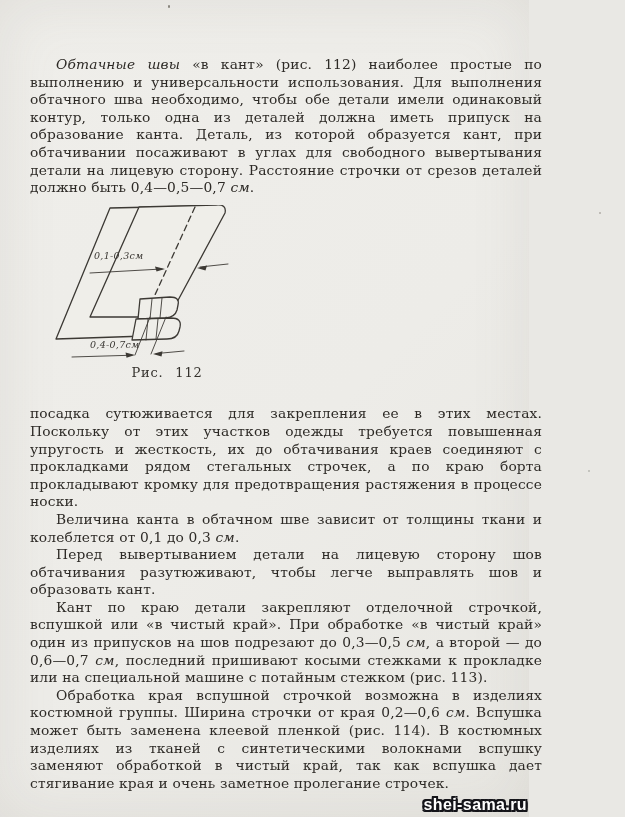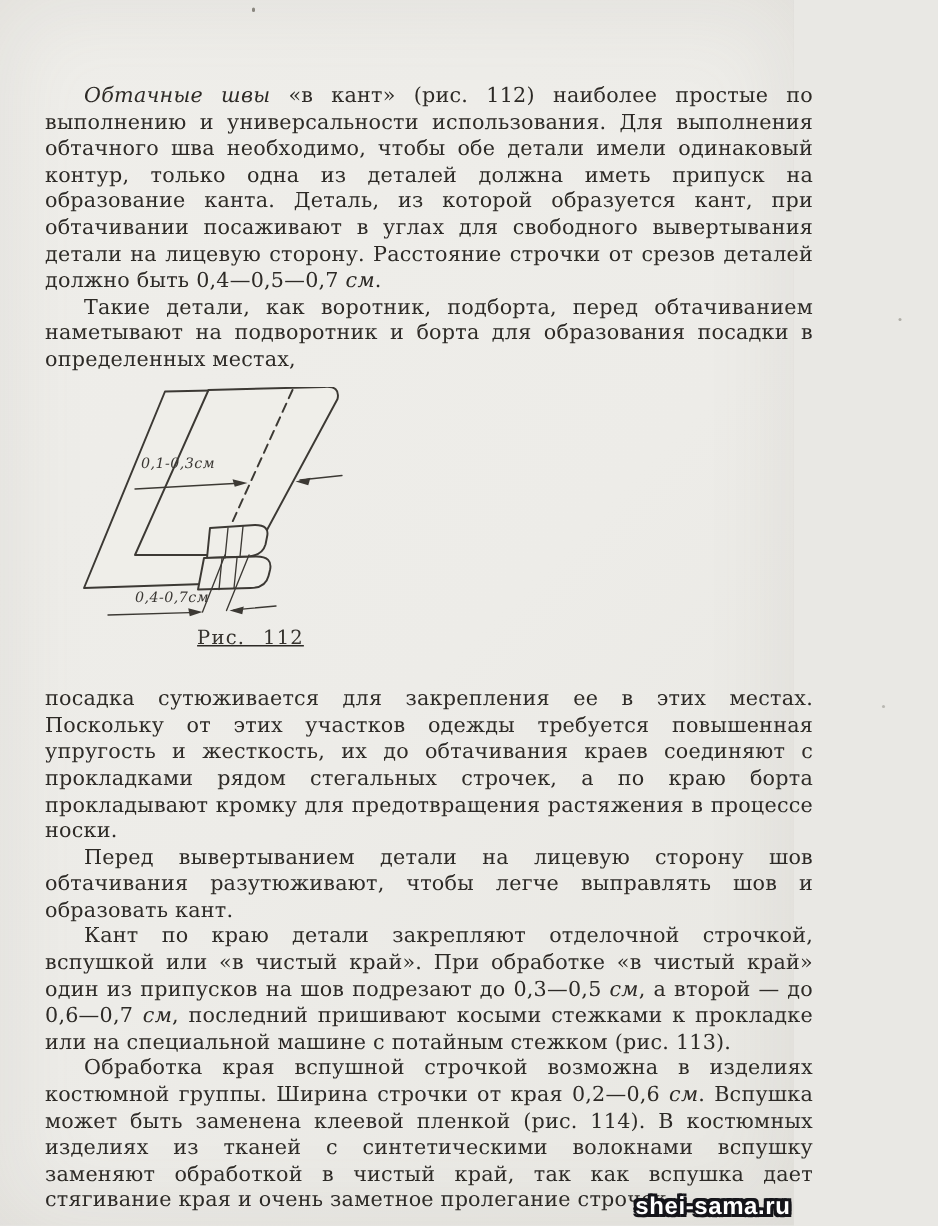--- a/index.html
+++ b/index.html
@@ -27,21 +27,21 @@
     display:flex;align-items:flex-start;
     margin:8px 0 24px 0;
   }
   .figure{display:flex;flex-direction:column;}
   .figure svg{display:block;}
   .fig-caption{
     text-align:center;
     font-size:13px;letter-spacing:0.8px;word-spacing:7px;
     color:#35322d;margin-top:3px;text-indent:0;
   }
-  .fig112-wrap{width:270px;margin-left:2px;text-decoration:underline;}
+  .fig112-wrap{width:270px;margin-left:2px;}
   .fig113-wrap{width:265px;margin-left:28px;}
   .fig113-wrap .fig-caption{transform:translateX(-14px);}
   .dim-label{
     font-family:"DejaVu Serif",serif;
     font-style:italic;font-size:9.5px;fill:#3a3733;
     letter-spacing:0.3px;
   }
   .watermark{
     position:absolute;right:2px;bottom:3px;
     font-family:"Liberation Sans",sans-serif;
@@ -59,21 +59,20 @@
   svg .arrow{fill:#3c3934;stroke:none;}
 </style>
 </head>
 <body>
 
 <div class="page">
 
   <div class="text-block">
 
     <p><em>Обтачные швы</em><span> «в кант» (рис. 112) наиболее простые по выполнению и универсальности использования. Для выполнения обтачного шва необходимо, чтобы обе детали имели одинаковый контур, только одна из деталей должна иметь припуск на образование канта. Деталь, из которой образуется кант, при обтачивании посаживают в углах для свободного вывертывания детали на лицевую сторону. Расстояние строчки от срезов деталей должно быть 0,4—0,5—0,7 </span><em>см</em><span>.</span></p>
-    <p><span>Такие детали, как воротник, подборта, перед обтачиванием наметывают на подворотник и борта для образования посадки в определенных местах,</span></p>
 
     <div class="figures-row">
 
       <div class="figure fig112-wrap">
         <svg width="270" height="156" viewBox="0 0 270 156">
 
           <path class="paper-fill" d="M78,3 L168,1 L114,131 L24,134 Z"></path>
 
           <path class="paper-fill" d="M107,2 L184,0 Q195,-1 193,8 L137,112 L58,112 Z"></path>
 
@@ -100,20 +99,21 @@
             <polygon class="arrow" points="121,149 130.5,146.3 129.5,151.5"></polygon>
           </g>
         </svg>
         <div class="fig-caption">Рис. 112</div>
       </div>
 
 
     </div>
 
     <p class="no-indent"><span>посадка сутюживается для закрепления ее в этих местах. Поскольку от этих участков одежды требуется повышенная упругость и жесткость, их до обтачивания краев соединяют с прокладками рядом стегальных строчек, а по краю борта прокладывают кромку для предотвращения растяжения в процессе носки.</span></p>
+    <p><span>Величина канта в обтачном шве зависит от толщины ткани и колеблется от 0,1 до 0,3 </span><em>см</em><span>.</span></p>
     <p><span>Перед вывертыванием детали на лицевую сторону шов обтачивания разутюживают, чтобы легче выправлять шов и образовать кант.</span></p>
     <p><span>Кант по краю детали закрепляют отделочной строчкой, вспушкой или «в чистый край». При обработке «в чистый край» один из припусков на шов подрезают до 0,3—0,5 </span><em>см</em><span>, а второй — до 0,6—0,7 </span><em>см</em><span>, последний пришивают косыми стежками к прокладке или на специальной машине с потайным стежком (рис. 113).</span></p>
     <p><span>Обработка края вспушной строчкой возможна в изделиях костюмной группы. Ширина строчки от края 0,2—0,6 </span><em>см</em><span>. Вспушка может быть заменена клеевой пленкой (рис. 114). В костюмных изделиях из тканей с синтетическими волокнами вспушку заменяют обработкой в чистый край, так как вспушка дает стягивание края и очень заметное пролегание строчек.</span></p>
 
   </div>
 
   <div class="speck" style="left:168px;top:5px;width:2px;height:3px;"></div>
   <div class="speck" style="left:599px;top:212px;width:2px;height:2px;opacity:.6;"></div>
   <div class="speck" style="left:588px;top:470px;width:2px;height:2px;opacity:.5;"></div>
 

